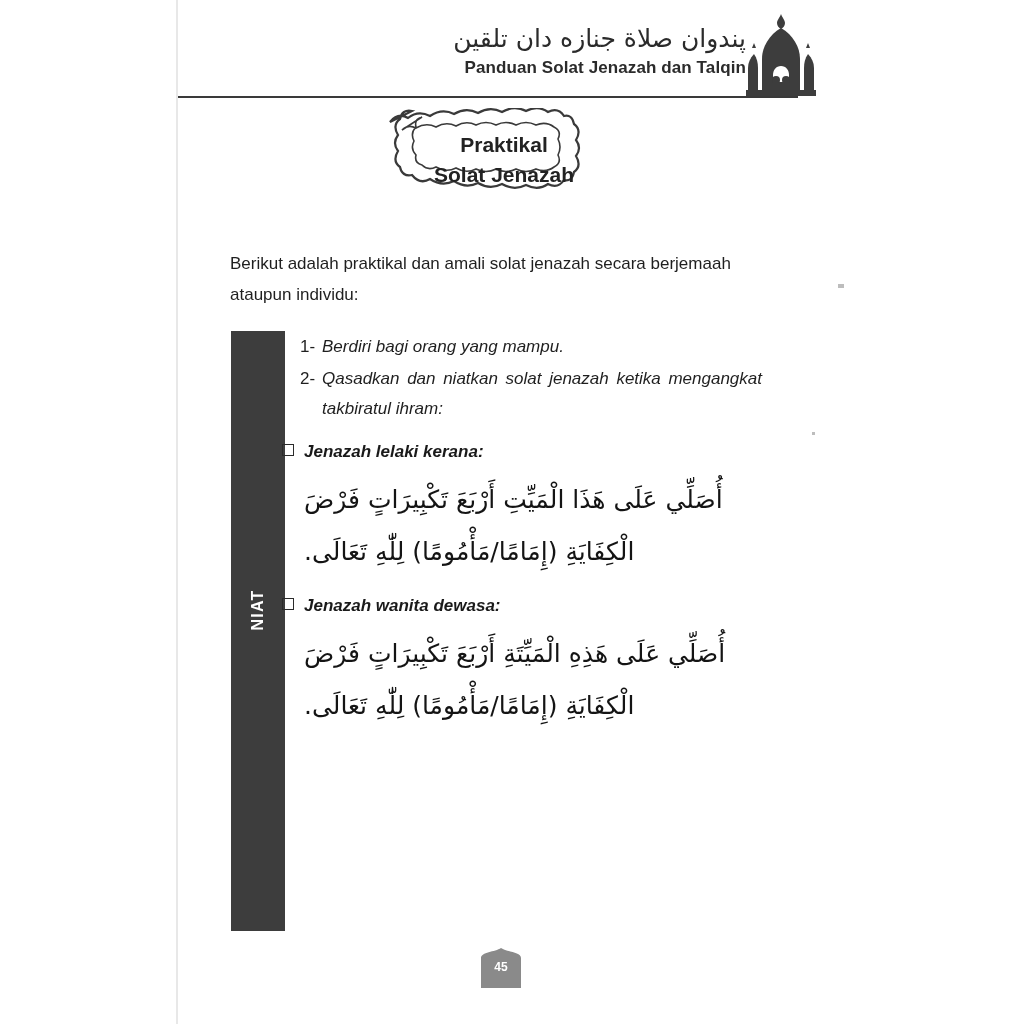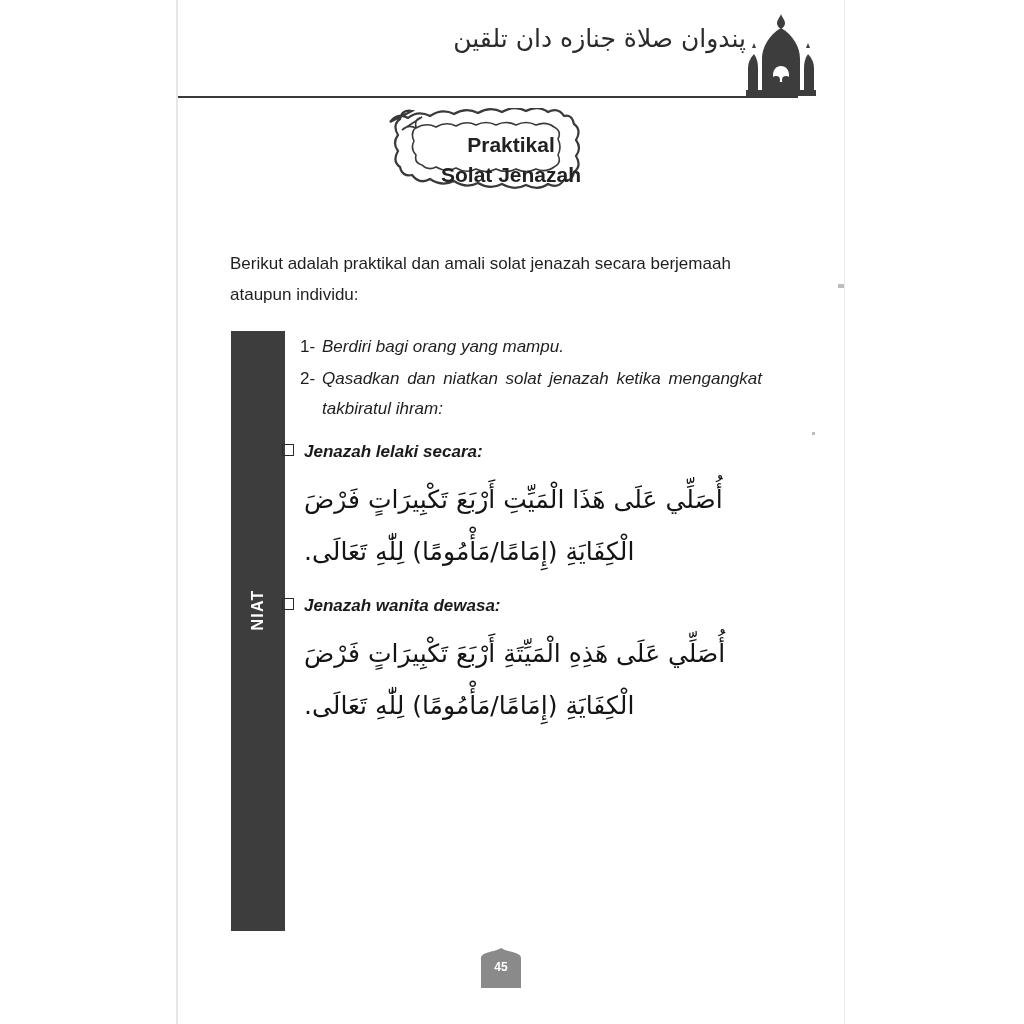--- a/index.html
+++ b/index.html
@@ -18,20 +18,21 @@
 
   
   .page {
     position: absolute;
     left: 178px;
     top: 0;
     width: 666px;
     height: 1024px;
     background: #ffffff;
     box-shadow: 0 0 0 0 transparent;
+    padding-left: 28px;
   }
   .page-left-edge {
     position: absolute;
     left: 176px;
     top: 0;
     width: 2px;
     height: 1024px;
     background: #e8e8e8;
   }
   .page-right-edge {
@@ -93,21 +94,21 @@
   .plaque-wrap {
     position: absolute;
     left: 198px;
     top: 108px;
     width: 240px;
     height: 100px;
   }
   .plaque-svg { position: absolute; left: 0; top: 0; }
   .plaque-text {
     position: absolute;
-    left: 15px;
+    left: 8px;
     top: 22px;
     width: 240px;
     text-align: center;
     font-size: 21px;
     font-weight: bold;
     line-height: 30px;
     color: #222;
   }
 
   
@@ -238,20 +239,21 @@
 <body>
 
 <div class="page-left-edge"></div>
 <div class="page-right-edge"></div>
 
 <div class="page">
 
   <div class="header">
     <div class="header-texts">
       <div class="header-arabic">پندوان صلاة جنازه دان تلقين</div>
+      <div class="header-title">Panduan Solat Jenazah dan Talqin</div>
     </div>
     <div class="mosque-icon">
       <svg width="82" height="88" viewBox="0 0 82 88" xmlns="http://www.w3.org/2000/svg">
         <path d="M41 4 c-1.5 4 -4 6 -4 9 c0 3 2 5 4 6 c2 -1 4 -3 4 -6 c0 -3 -2.5 -5 -4 -9 z" fill="#3d3d3d"></path>
         <path d="M41 18 c-12 7 -19 19 -19 31 v33 h38 v-33 c0 -12 -7 -24 -19 -31 z" fill="#3d3d3d"></path>
         <path d="M14 44 c-4 4 -6 9 -6 14 v24 h10 v-24 c0 -5 -1 -10 -4 -14 z" fill="#3d3d3d"></path>
         <path d="M68 44 c4 4 6 9 6 14 v24 h-10 v-24 c0 -5 1 -10 4 -14 z" fill="#3d3d3d"></path>
         <rect x="6" y="80" width="70" height="6" fill="#3d3d3d"></rect>
         <path d="M41 56 c-5 0 -8 4 -8 9 v17 h16 v-17 c0 -5 -3 -9 -8 -9 z" fill="#ffffff"></path>
         <circle cx="36" cy="70" r="4" fill="#3d3d3d"></circle>
@@ -288,21 +290,21 @@
       <div class="num-text">Berdiri bagi orang yang mampu.</div>
     </div>
 
     <div class="num-item">
       <div class="num-marker">2-</div>
       <div class="num-text">Qasadkan dan niatkan solat jenazah ketika mengangkat takbiratul ihram:</div>
     </div>
 
     <div class="sub-head">
       <span class="box-bullet"></span>
-      <span class="sub-head-text">Jenazah lelaki secara:</span>
+      <span class="sub-head-text">Jenazah lelaki kerana:</span>
     </div>
     <div class="arabic">أُصَلِّي عَلَى هَذَا الْمَيِّتِ أَرْبَعَ تَكْبِيرَاتٍ فَرْضَ الْكِفَايَةِ (إِمَامًا/مَأْمُومًا) لِلّٰهِ تَعَالَى.</div>
 
     <div class="sub-head">
       <span class="box-bullet"></span>
       <span class="sub-head-text">Jenazah wanita dewasa:</span>
     </div>
     <div class="arabic">أُصَلِّي عَلَى هَذِهِ الْمَيِّتَةِ أَرْبَعَ تَكْبِيرَاتٍ فَرْضَ الْكِفَايَةِ (إِمَامًا/مَأْمُومًا) لِلّٰهِ تَعَالَى.</div>
 
   </div>

